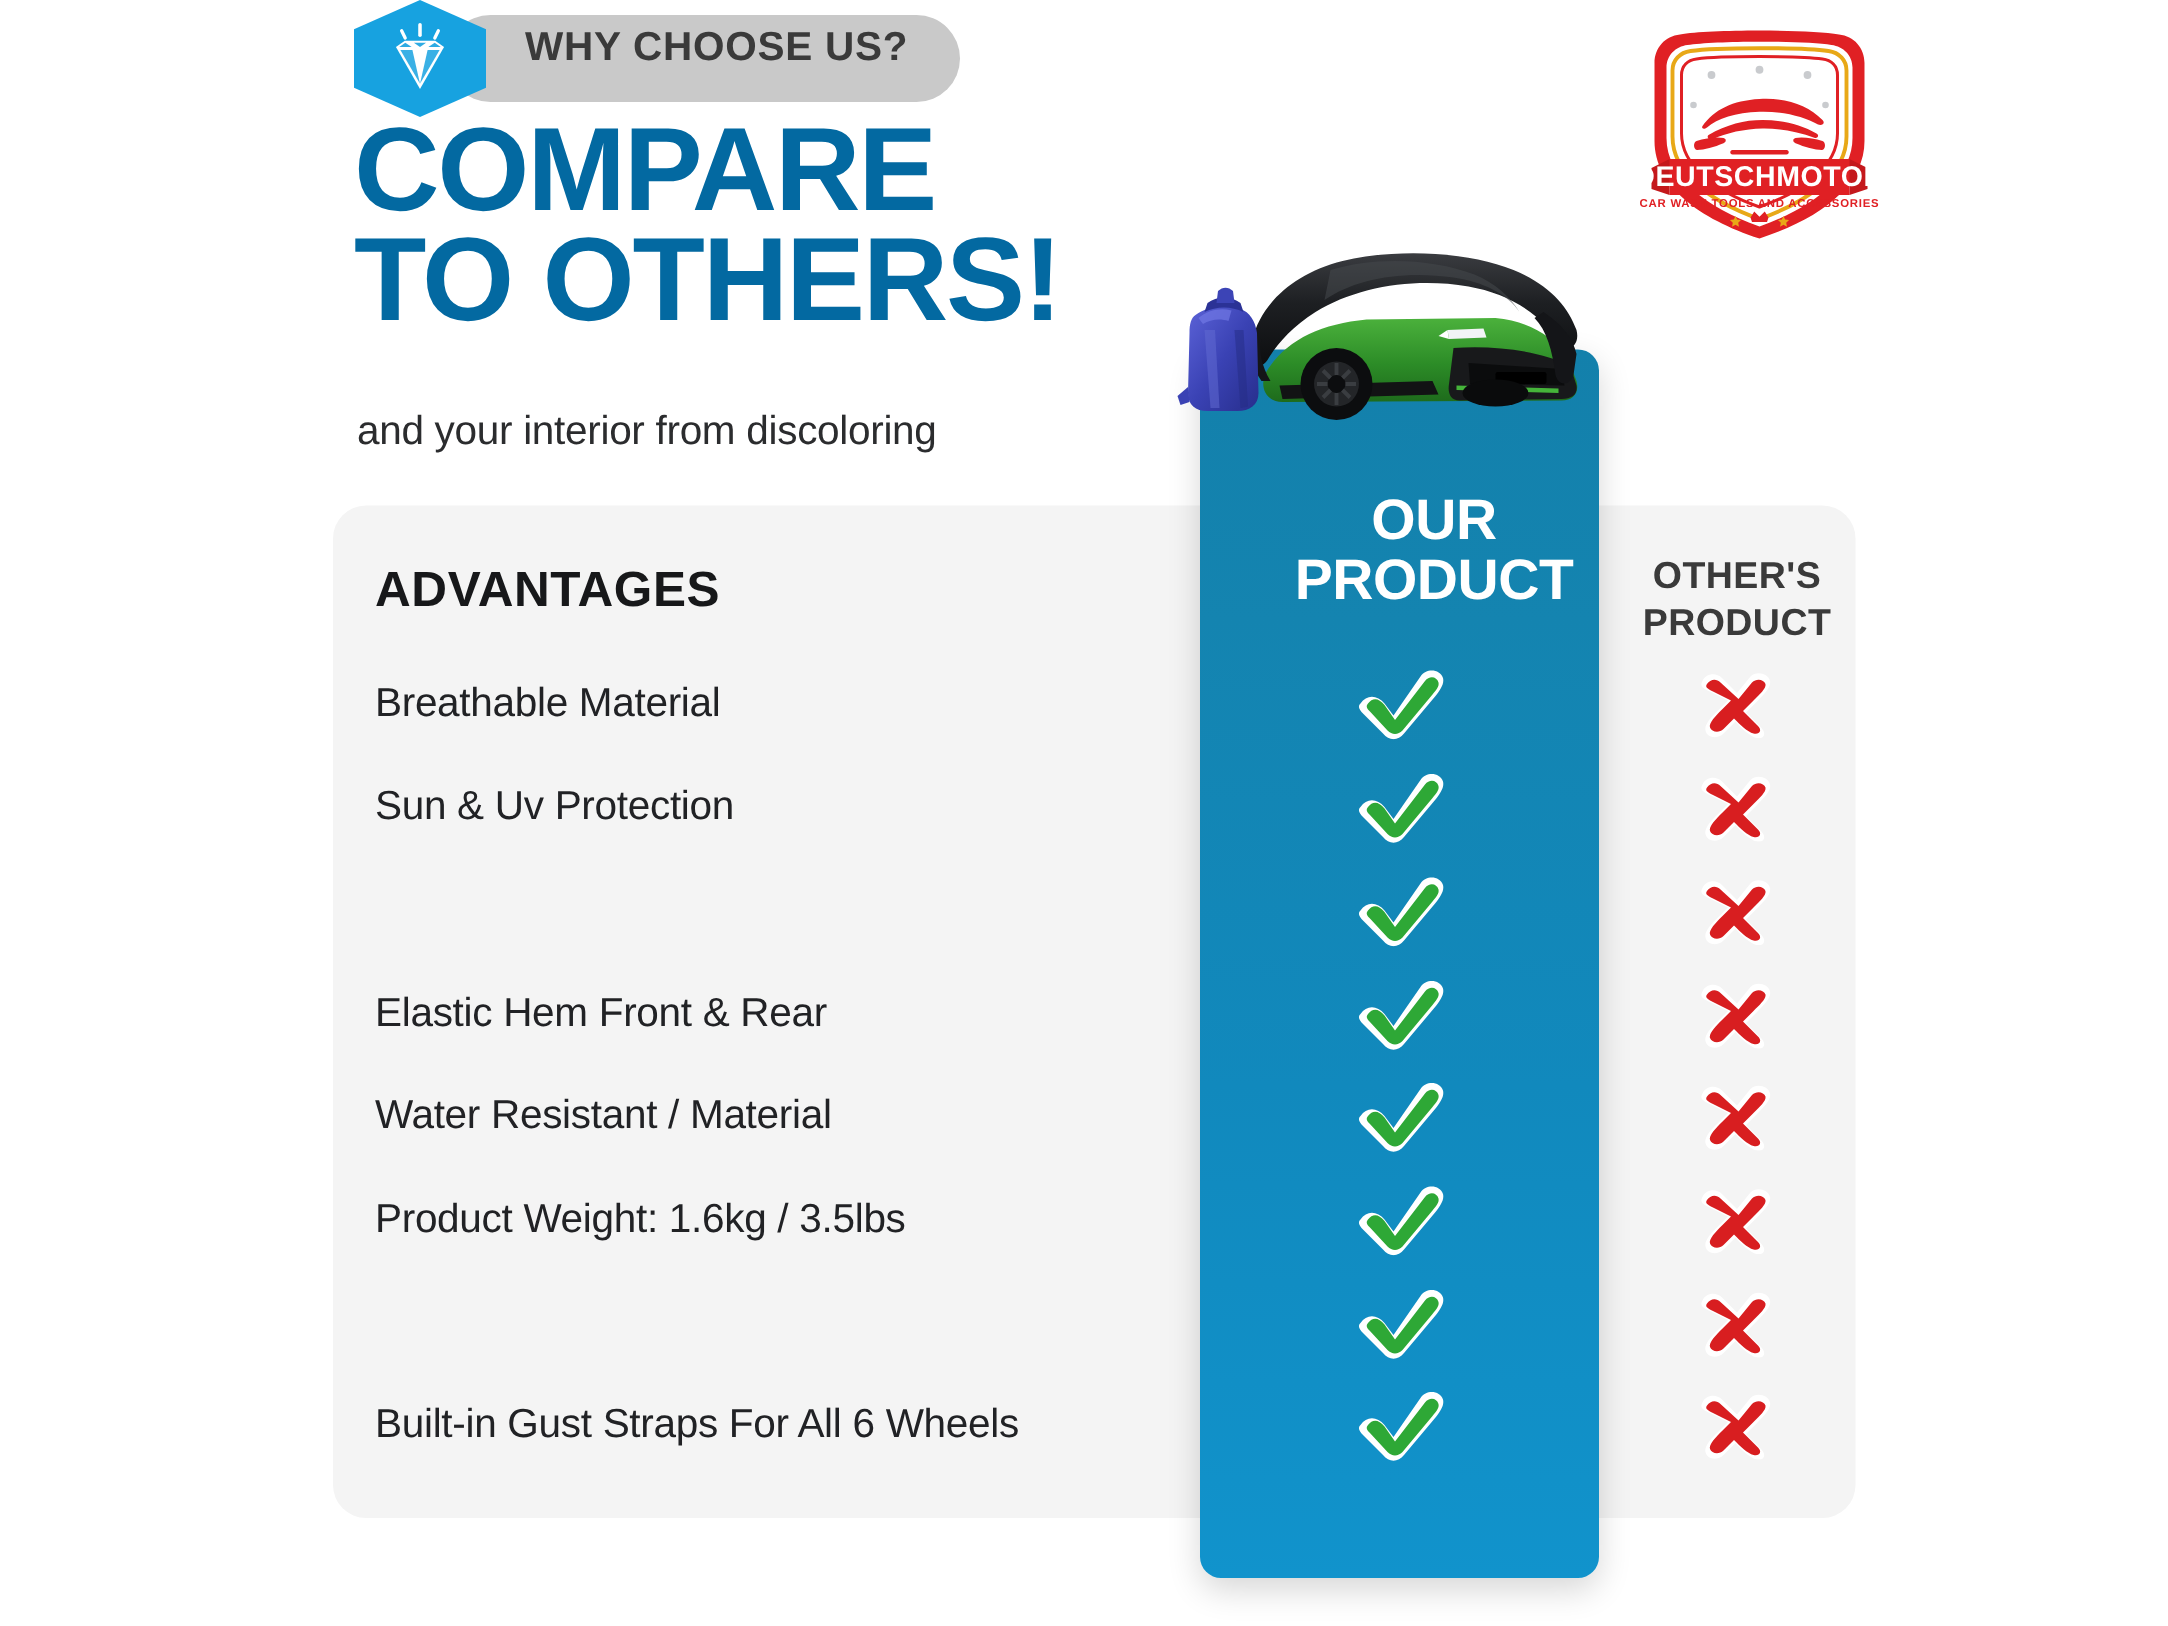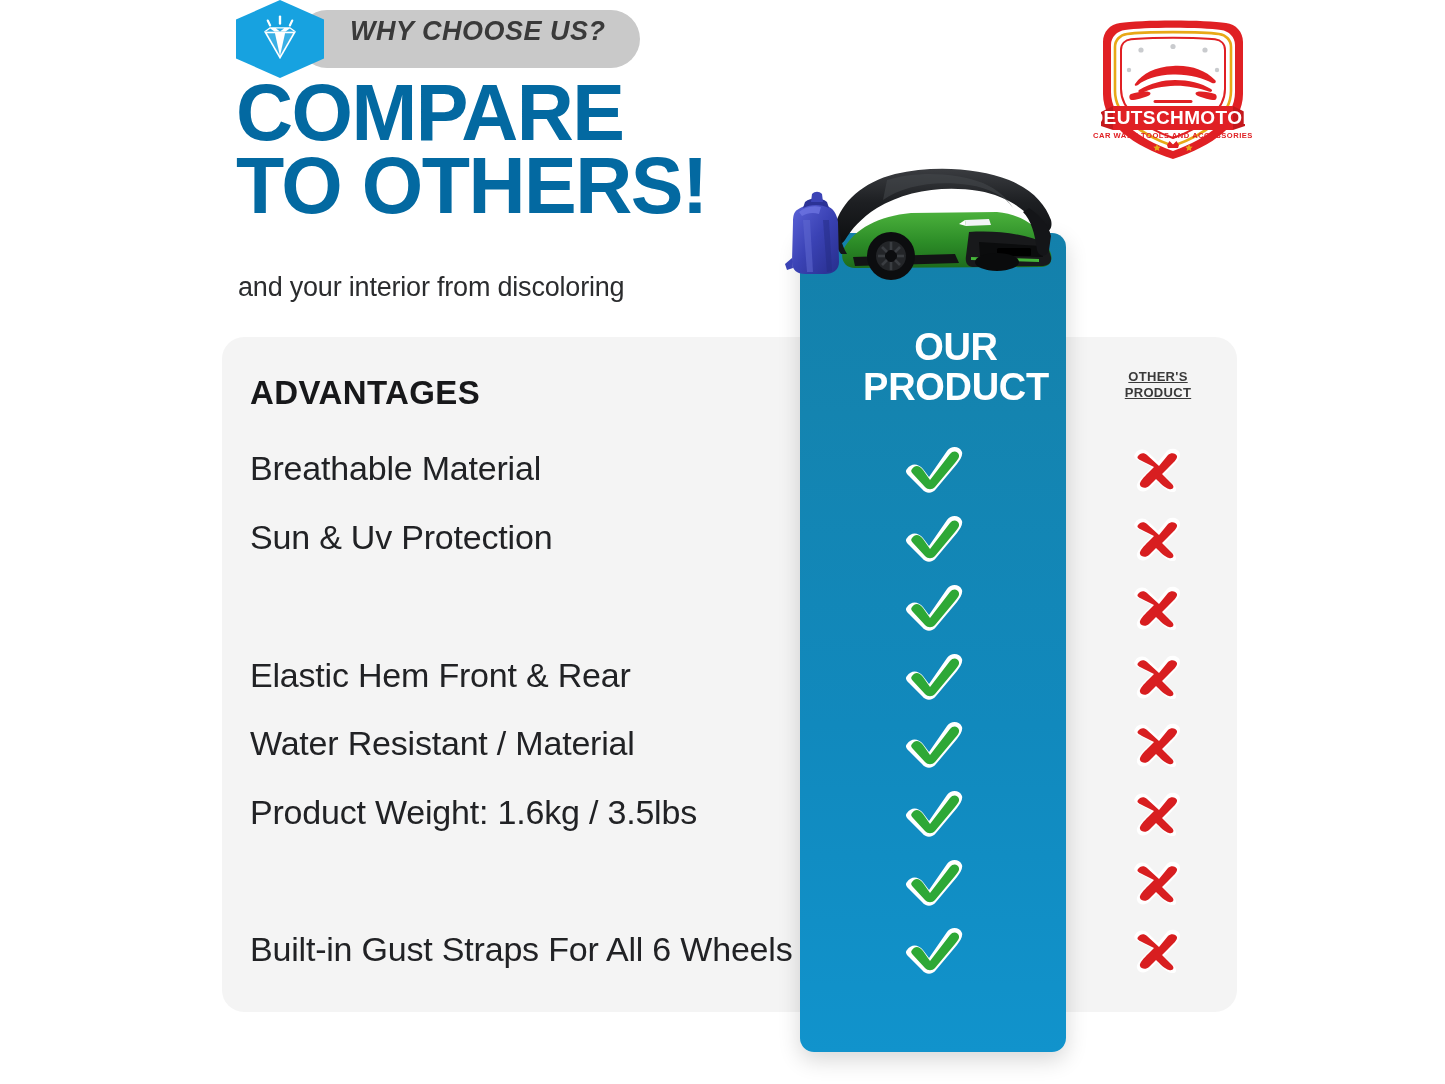--- a/index.html
+++ b/index.html
@@ -20,21 +20,20 @@
     display:flex; align-items:center; justify-content:center;
     z-index:3;
   }
   .hex svg { width:54px; height:54px; display:block; }
   .why-pill {
     margin-left:-26px;
     background:#C9C9C9;
     border-radius:34px;
     height:58px; display:flex; align-items:center;
     padding:0 34px 16px 52px;
-    font-style:italic;
   }
   .why-pill span {
     font-size:27px; font-weight:bold; color:#3A3A3A;
     letter-spacing:0.5px; white-space:nowrap;
   }
 
   .headline {
     position:absolute; left:236px; top:76px;
     font-size:79px; font-weight:bold; color:#0369a1;
     line-height:0.93; letter-spacing:-1.5px;
@@ -60,22 +59,22 @@
 
   .adv-title {
     position:absolute; left:250px; top:374px;
     font-size:33px; font-weight:bold; color:#17181A;
     letter-spacing:0.4px;
   }
 
   .others-head {
     position:absolute; left:1079px; top:369px;
     width:158px; text-align:center;
-    font-size:13px; font-weight:bold; color:#3A3A3A;
-    line-height:1.22; letter-spacing:0.3px;text-decoration:underline;
+    font-size:25px; font-weight:bold; color:#3A3A3A;
+    line-height:1.22; letter-spacing:0.3px;
   }
   .others-head .oh2 { display:block; }
 
   
   .blue-col {
     position:absolute; left:800px; top:233px;
     width:266px; height:819px;
     background:linear-gradient(180deg,#1380AB 0%, #1484B0 22%, #1189BD 60%, #1193CC 100%);
     border-radius:14px;
     box-shadow:0 8px 22px rgba(0,0,0,0.16);
@@ -90,21 +89,21 @@
 
   
   .hero-img { position:absolute; left:783px; top:158px; width:316px; height:145px; }
   .hero-img svg { width:100%; height:100%; display:block; }
 
   
   .rows { position:absolute; left:0; top:0; width:1445px; height:1084px; }
   .row { position:absolute; left:0; width:1445px; height:54px; }
   .row .label {
     position:absolute; left:250px; top:0;
-    font-size:34px; color:#212225; line-height:54px;
+    font-size:27px; color:#212225; line-height:54px;
     letter-spacing:-0.2px; white-space:nowrap;
   }
   .row .tick { position:absolute; left:903px; top:2px; width:64px; height:50px; }
   .row .cross { position:absolute; left:1129px; top:7px; width:56px; height:44px; }
   .row .tick svg, .row .cross svg { width:100%; height:100%; display:block; }
 </style>
 </head>
 <body>
 
 <div id="stage">

